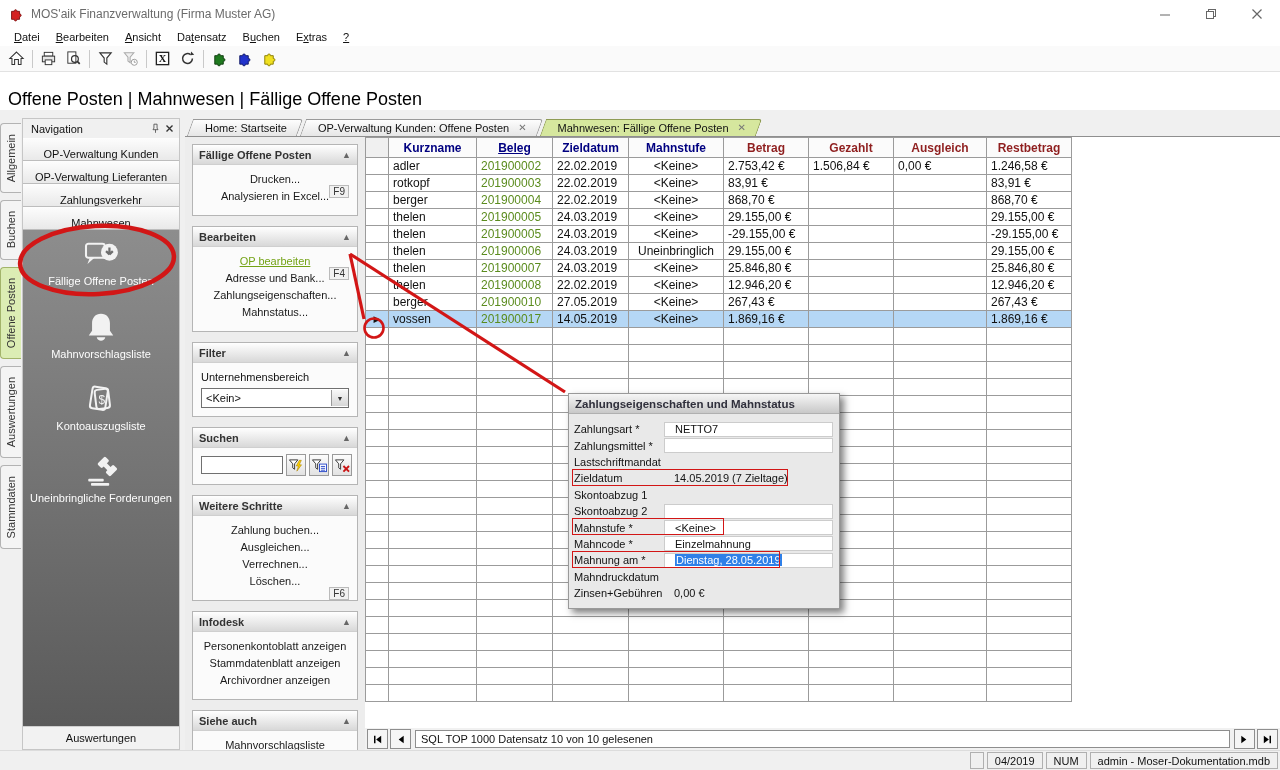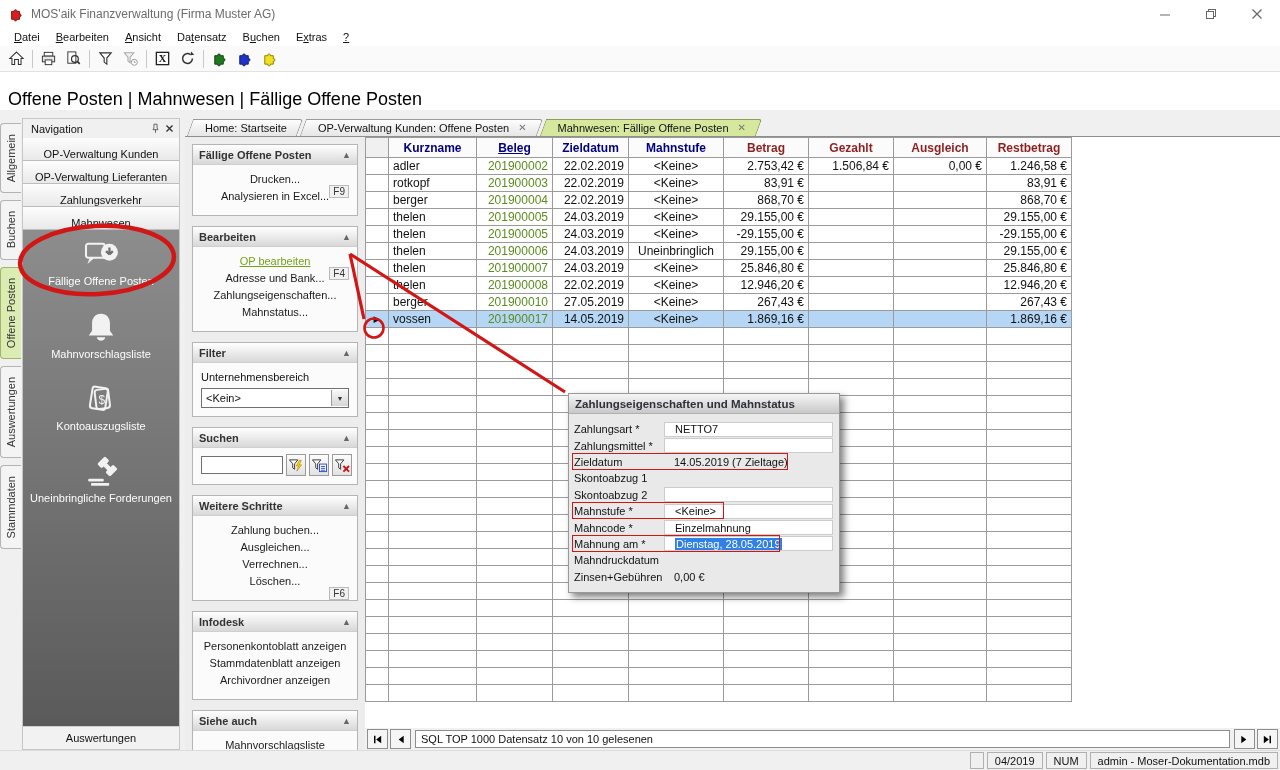--- a/index.html
+++ b/index.html
@@ -82,21 +82,21 @@
   table.grid{border-collapse:collapse;table-layout:fixed;}
   .grid td,.grid th{border:1px solid #9b9b9b;height:17px;padding:0 4px;font-size:12px;overflow:hidden;white-space:nowrap;box-sizing:border-box;}
   .grid th{height:20px;background:#fbfbfb;font-weight:bold;text-align:center;}
   .grid th.name{color:#000080;}
   .grid th.money{color:#8f1f1f;}
   .grid th .u{text-decoration:underline;}
   .grid th.gutter{background:#f0f0f0;}
   .grid td.gutter{padding:0;text-align:center;font-size:9px;}
   .grid tr.sel td{background:#b5d7f5;}
   .grid td.beleg{color:#5b8c1e;}
-  .al{text-align:left;} .ar{text-align:right;} .ac{text-align:center;}
+  .al{text-align:left;} .ar{} .ac{text-align:center;}
 
   .recnav{position:absolute;left:180px;right:0;top:609px;height:22px;background:#f1f1f1;display:flex;align-items:center;
           padding:0 2px;gap:2px;box-sizing:border-box;}
   .rbtn{width:19px;height:18px;border:1px solid #8e8e8e;background:#f5f5f5;display:flex;align-items:center;justify-content:center;flex:none;}
   .rfield{flex:1;height:18px;background:#fff;border:1px solid #8e8e8e;display:flex;align-items:center;padding-left:5px;box-sizing:border-box;margin:0 2px;}
 
   .statusbar{position:absolute;top:750px;left:0;width:100%;height:20px;background:#f0f0f0;border-top:1px solid #dcdcdc;
              display:flex;align-items:center;justify-content:flex-end;padding-right:2px;box-sizing:border-box;gap:3px;}
   .sbox{border:1px solid #b0b0b0;height:15px;display:flex;align-items:center;padding:0 7px;background:#f0f0f0;}
   .sbox.empty{width:12px;padding:0;}
@@ -916,20 +916,24 @@
           <span class="pl">Zahlungsart *</span>
           <span class="pv box">
             <span>NETTO7</span>
           </span>
         </div>
         <div class="pfield">
           <span class="pl">Zahlungsmittel *</span>
           <span class="pv box"></span>
         </div>
         <div class="pfield">
+          <span class="pl">Lastschriftmandat</span>
+          <span class="pv"></span>
+        </div>
+        <div class="pfield">
           <span class="pl">Zieldatum</span>
           <span class="pv">
             <span>14.05.2019 (7 Zieltage)</span>
           </span>
           <span class="outline" style="width: 216px;"></span>
         </div>
         <div class="pfield">
           <span class="pl">Skontoabzug 1</span>
           <span class="pv"></span>
         </div>

